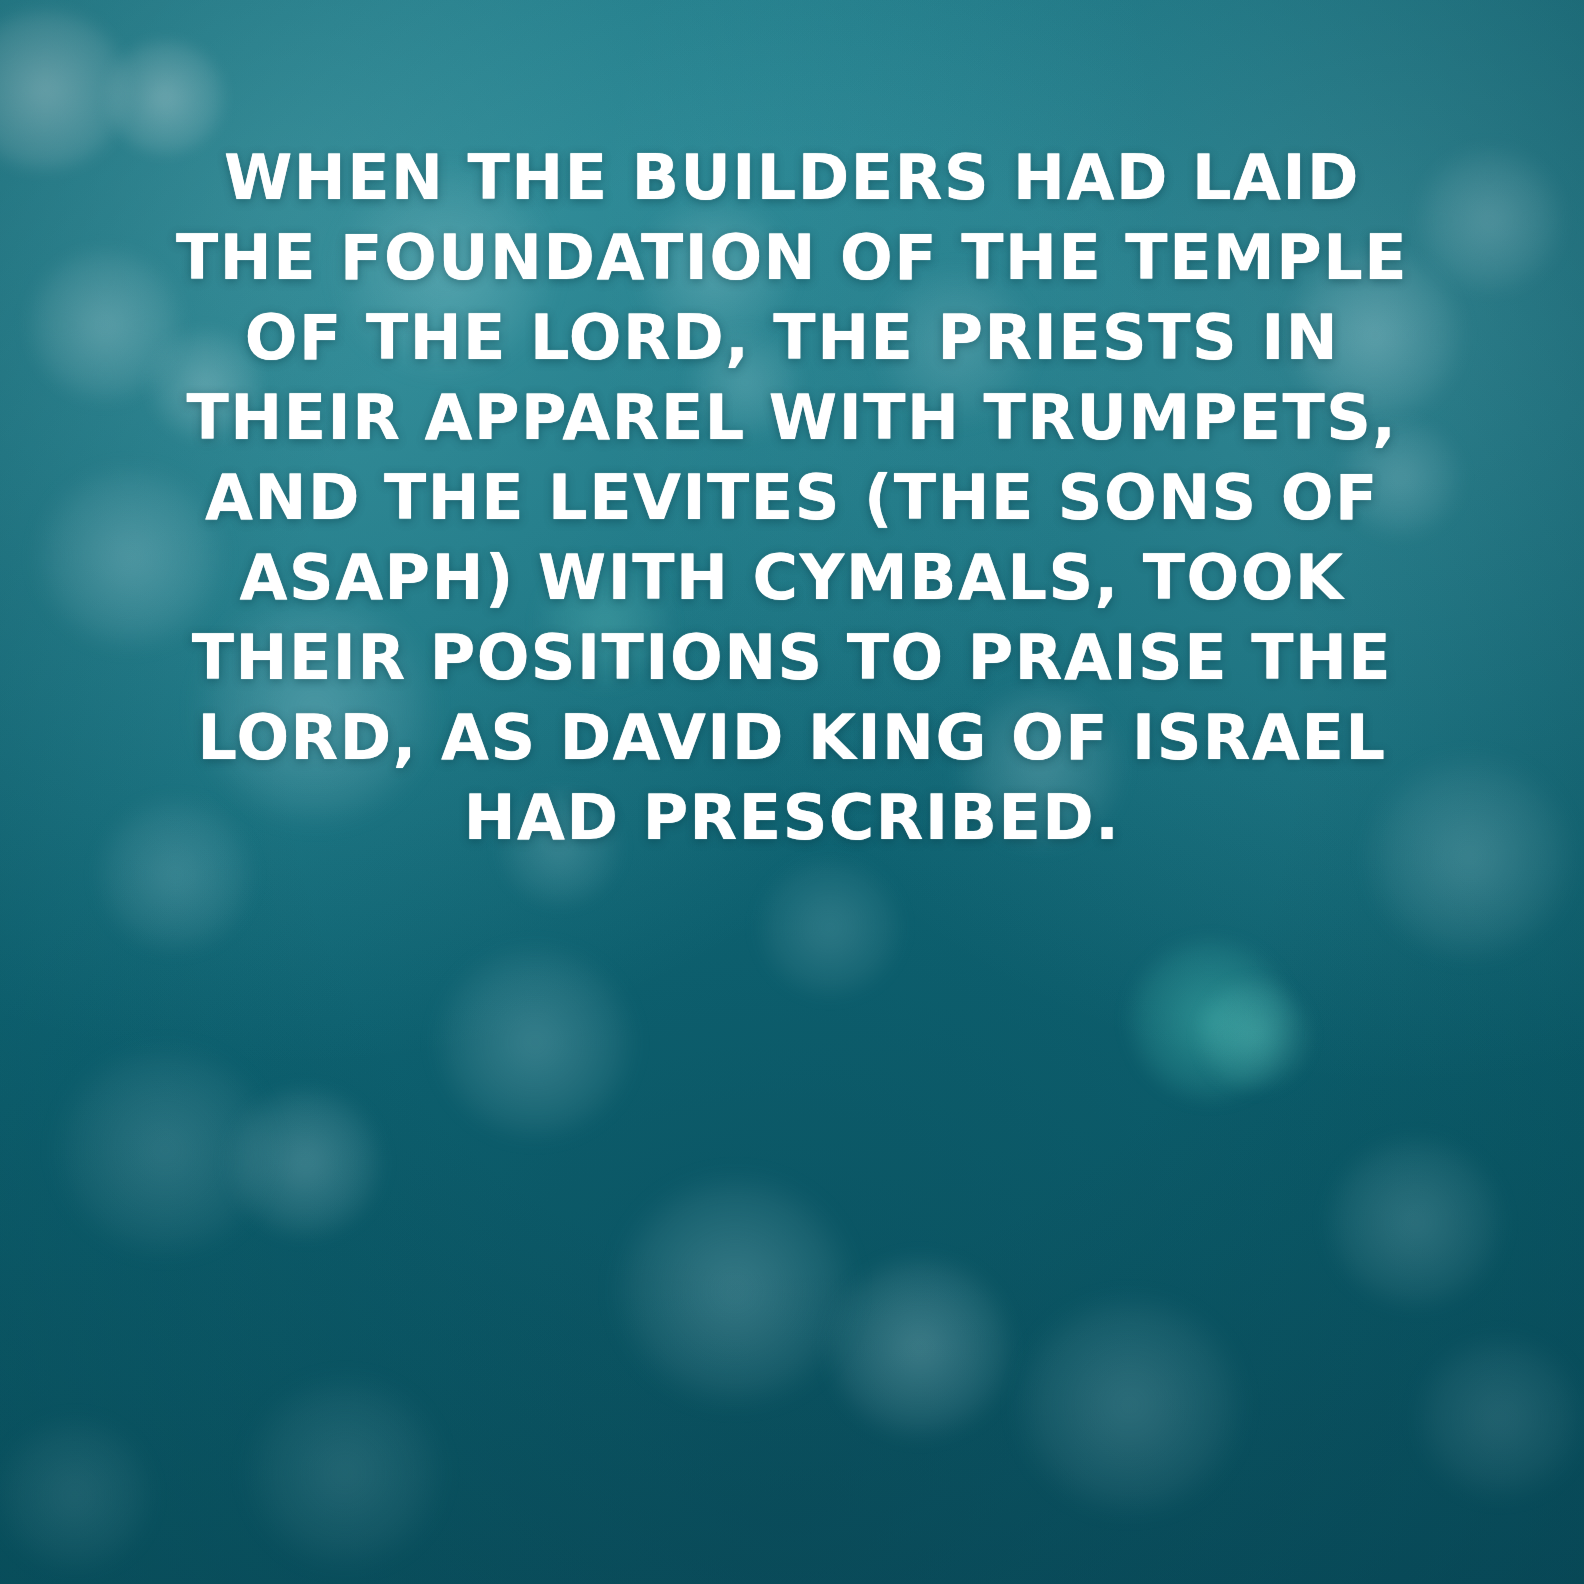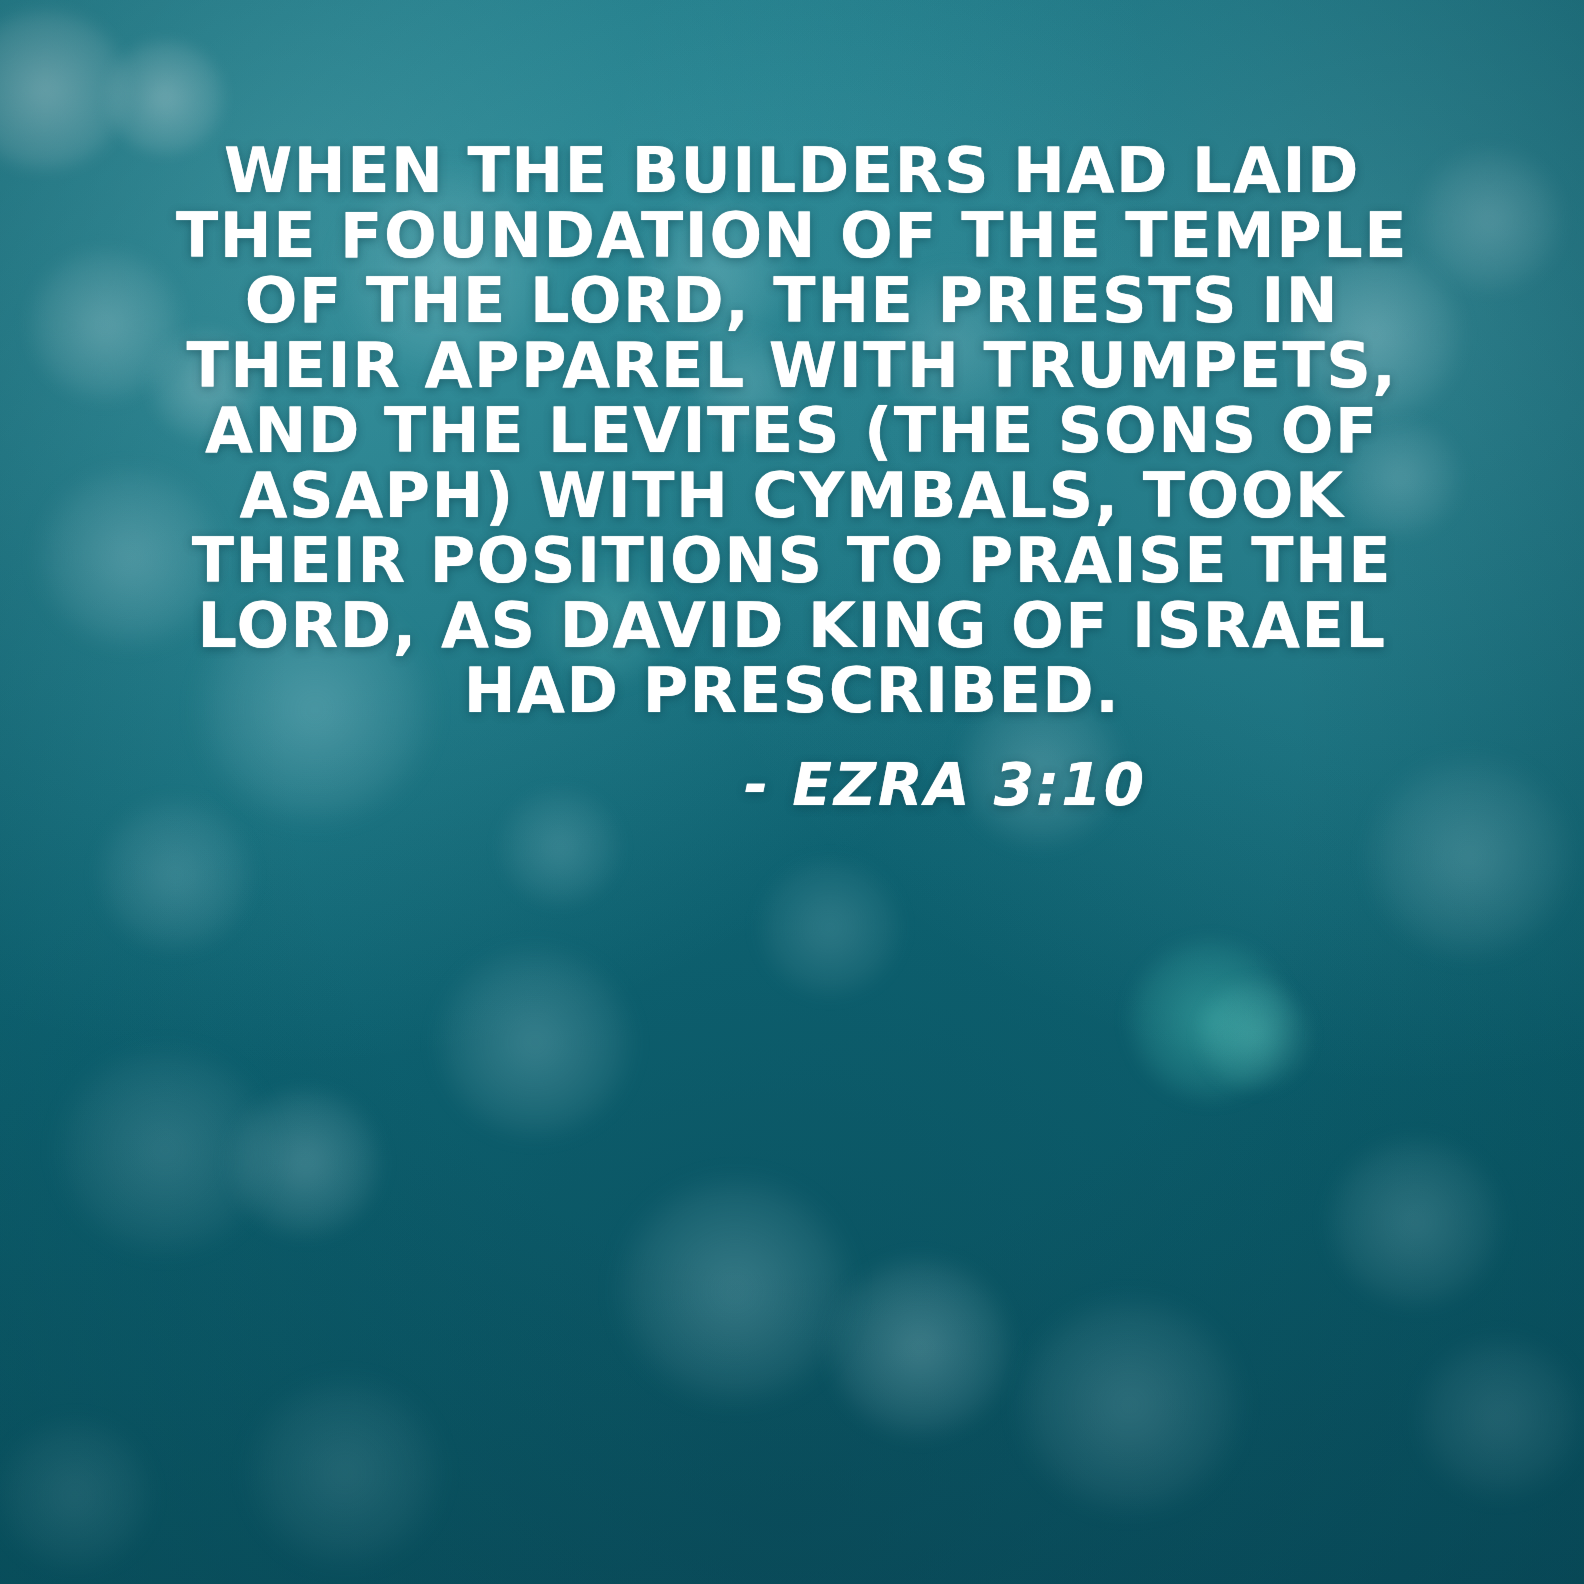--- a/index.html
+++ b/index.html
@@ -49,21 +49,21 @@
     box-sizing: border-box;
   }
 
   .verse {
     color: #ffffff;
     text-align: center;
     text-transform: uppercase;
     font-family: "DejaVu Sans", sans-serif;
     font-weight: 700;
     font-size: 62px;
-    line-height: 65px;
+    line-height: 80px;
     letter-spacing: 1.5px;
     text-shadow:
       0 0 1px rgba(255,255,255,0.9),
       0 2px 10px rgba(4, 50, 62, 0.45);
     margin: 0;
     max-width: 1300px;
     align-self: center;
   }
 
   .reference {
@@ -117,15 +117,14 @@
     <div class="bokeh" style="left:250px; top:1380px; width:190px; height:185px; background:radial-gradient(circle, rgba(170,220,228,0.20) 0%, rgba(170,220,228,0.06) 62%, rgba(170,220,228,0) 80%); filter:blur(13px);"></div>
     <div class="bokeh" style="left:0px; top:1420px; width:150px; height:150px; background:radial-gradient(circle, rgba(170,220,228,0.20) 0%, rgba(170,220,228,0.06) 62%, rgba(170,220,228,0) 80%); filter:blur(11px);"></div>
     <div class="bokeh" style="left:500px; top:790px; width:120px; height:115px; background:radial-gradient(circle, rgba(180,226,232,0.22) 0%, rgba(180,226,232,0.06) 62%, rgba(180,226,232,0) 80%); filter:blur(9px);"></div>
     <div class="bokeh" style="left:760px; top:860px; width:140px; height:135px; background:radial-gradient(circle, rgba(180,226,232,0.20) 0%, rgba(180,226,232,0.06) 62%, rgba(180,226,232,0) 80%); filter:blur(10px);"></div>
   </div>
 
   <div class="vignette"></div>
 
   <div class="content">
     <p class="verse">When the builders had laid the foundation of the temple of the LORD, the priests in their apparel with trumpets, and the Levites (the sons of Asaph) with cymbals, took their positions to praise the LORD, as David king of Israel had prescribed.</p>
-    <div class="reference">- Ezra 3:10</div>
   </div>
 </div>
 
 </body></html>

